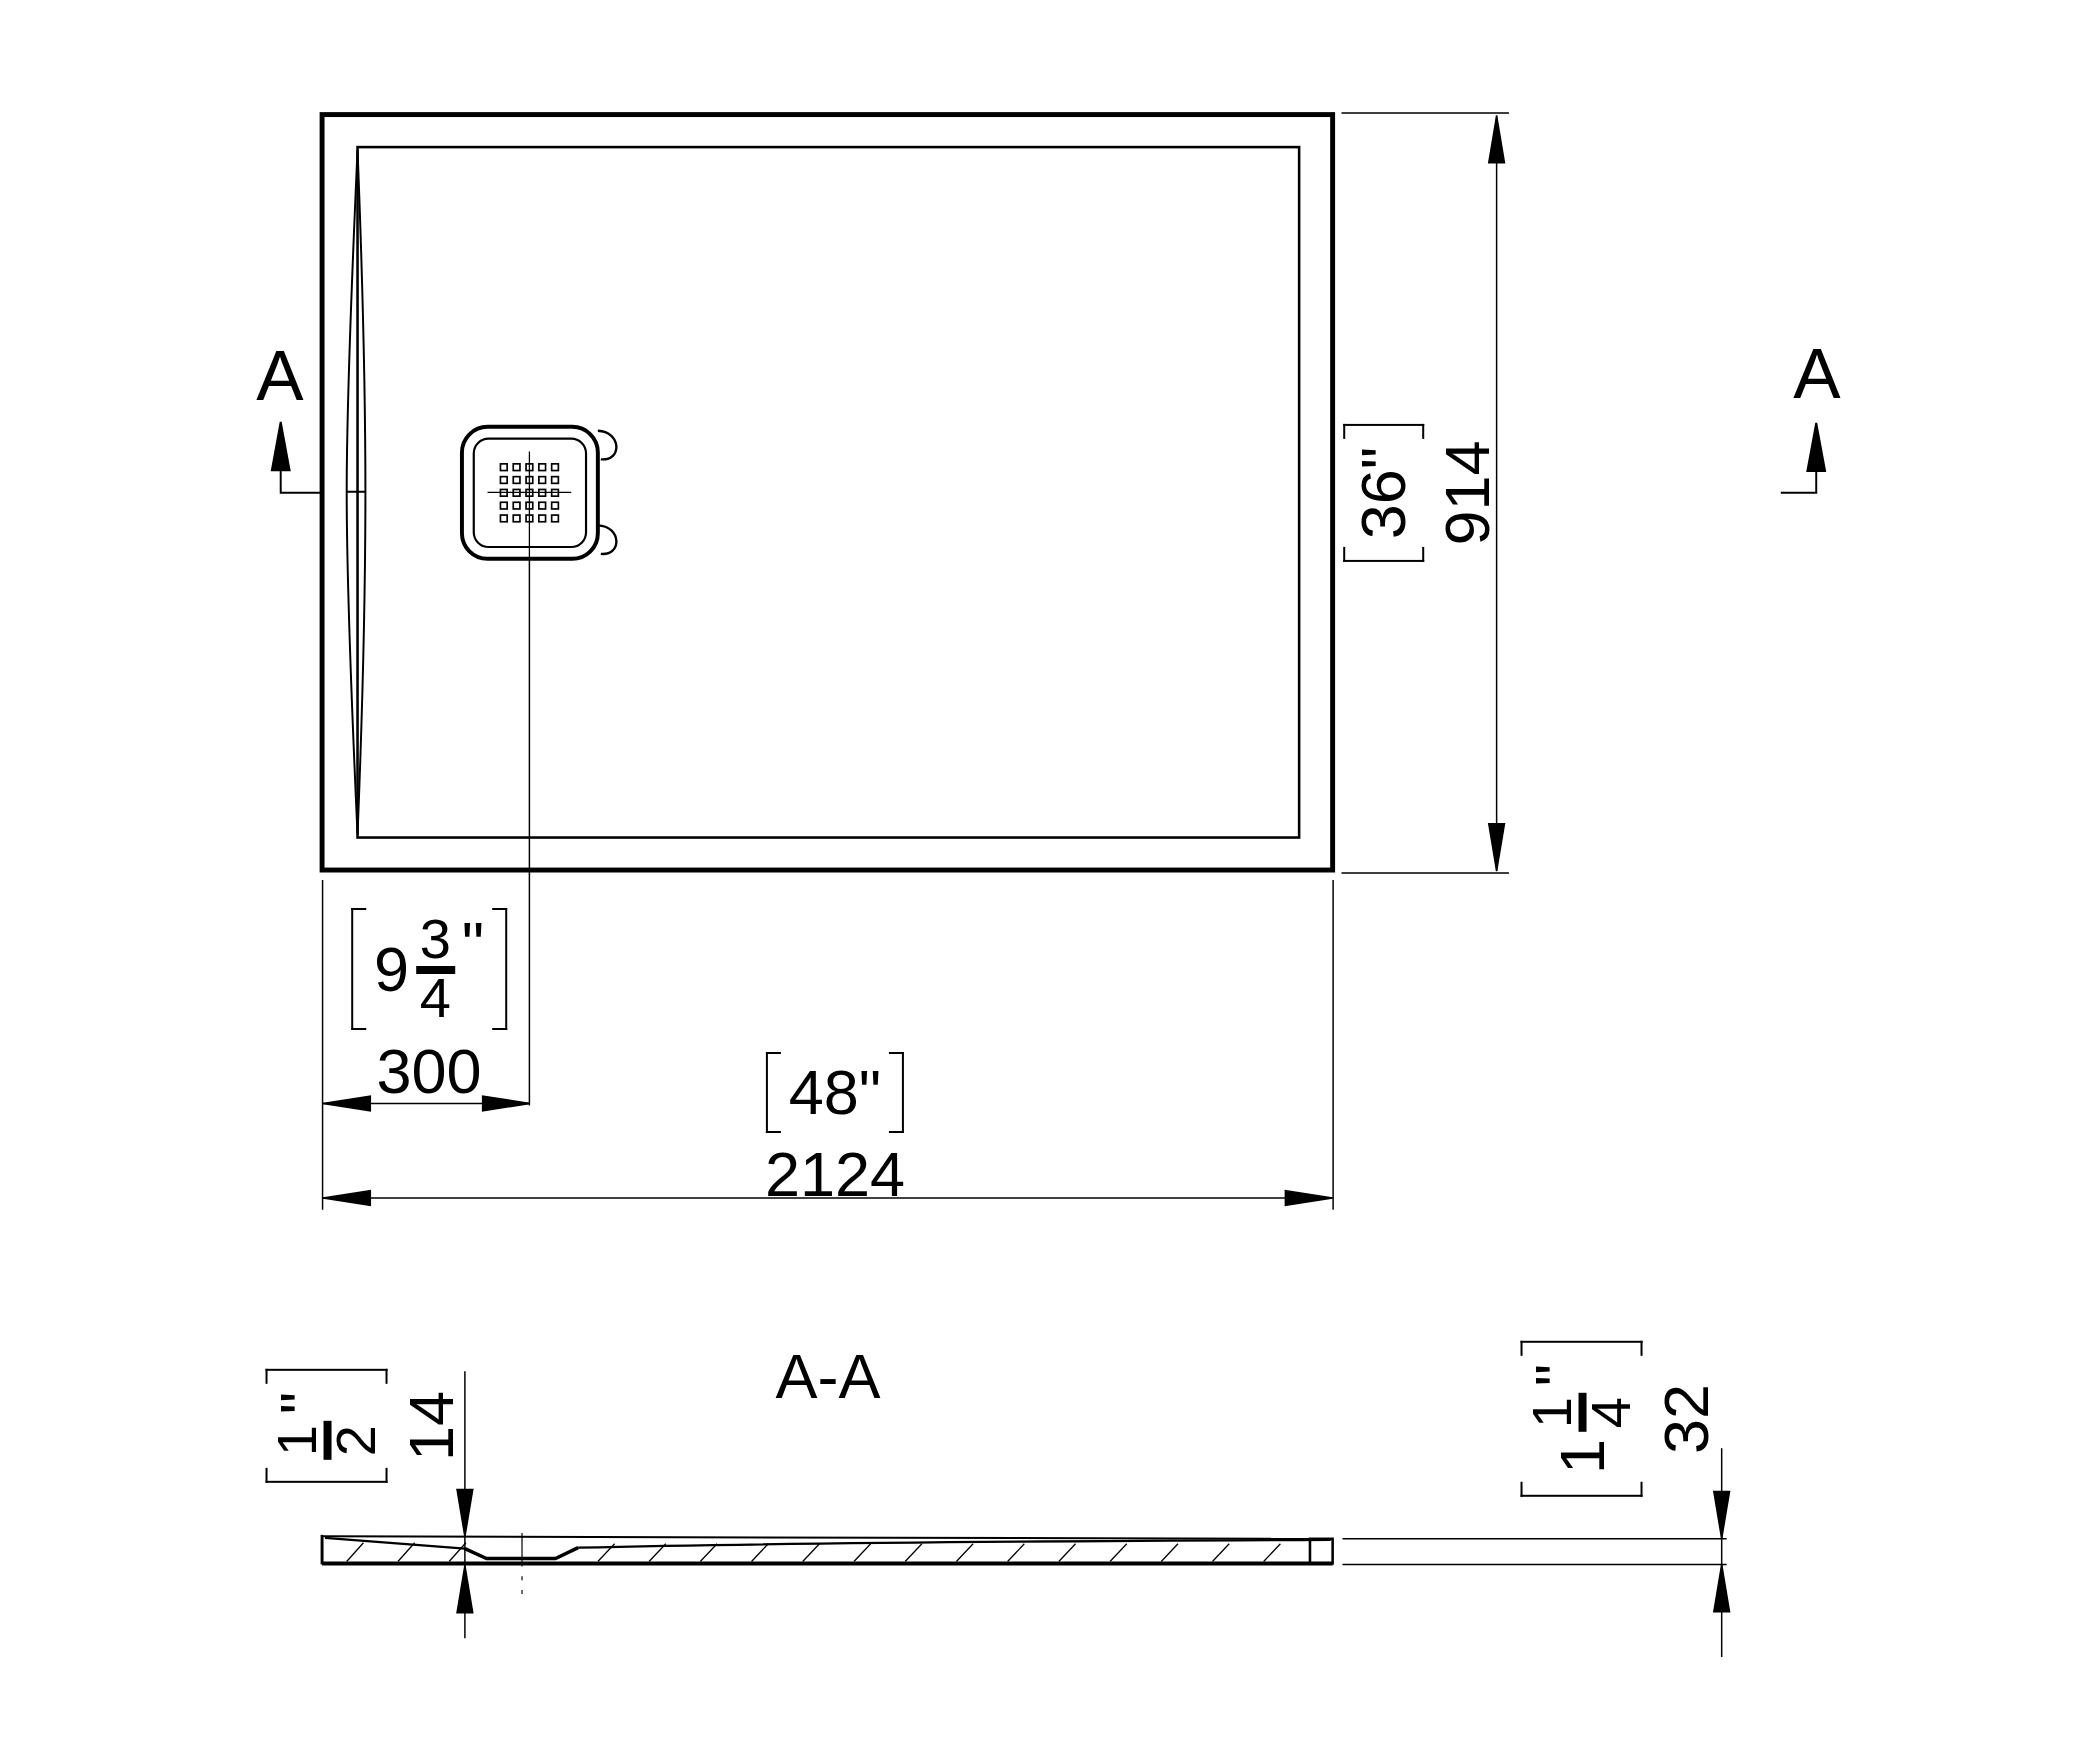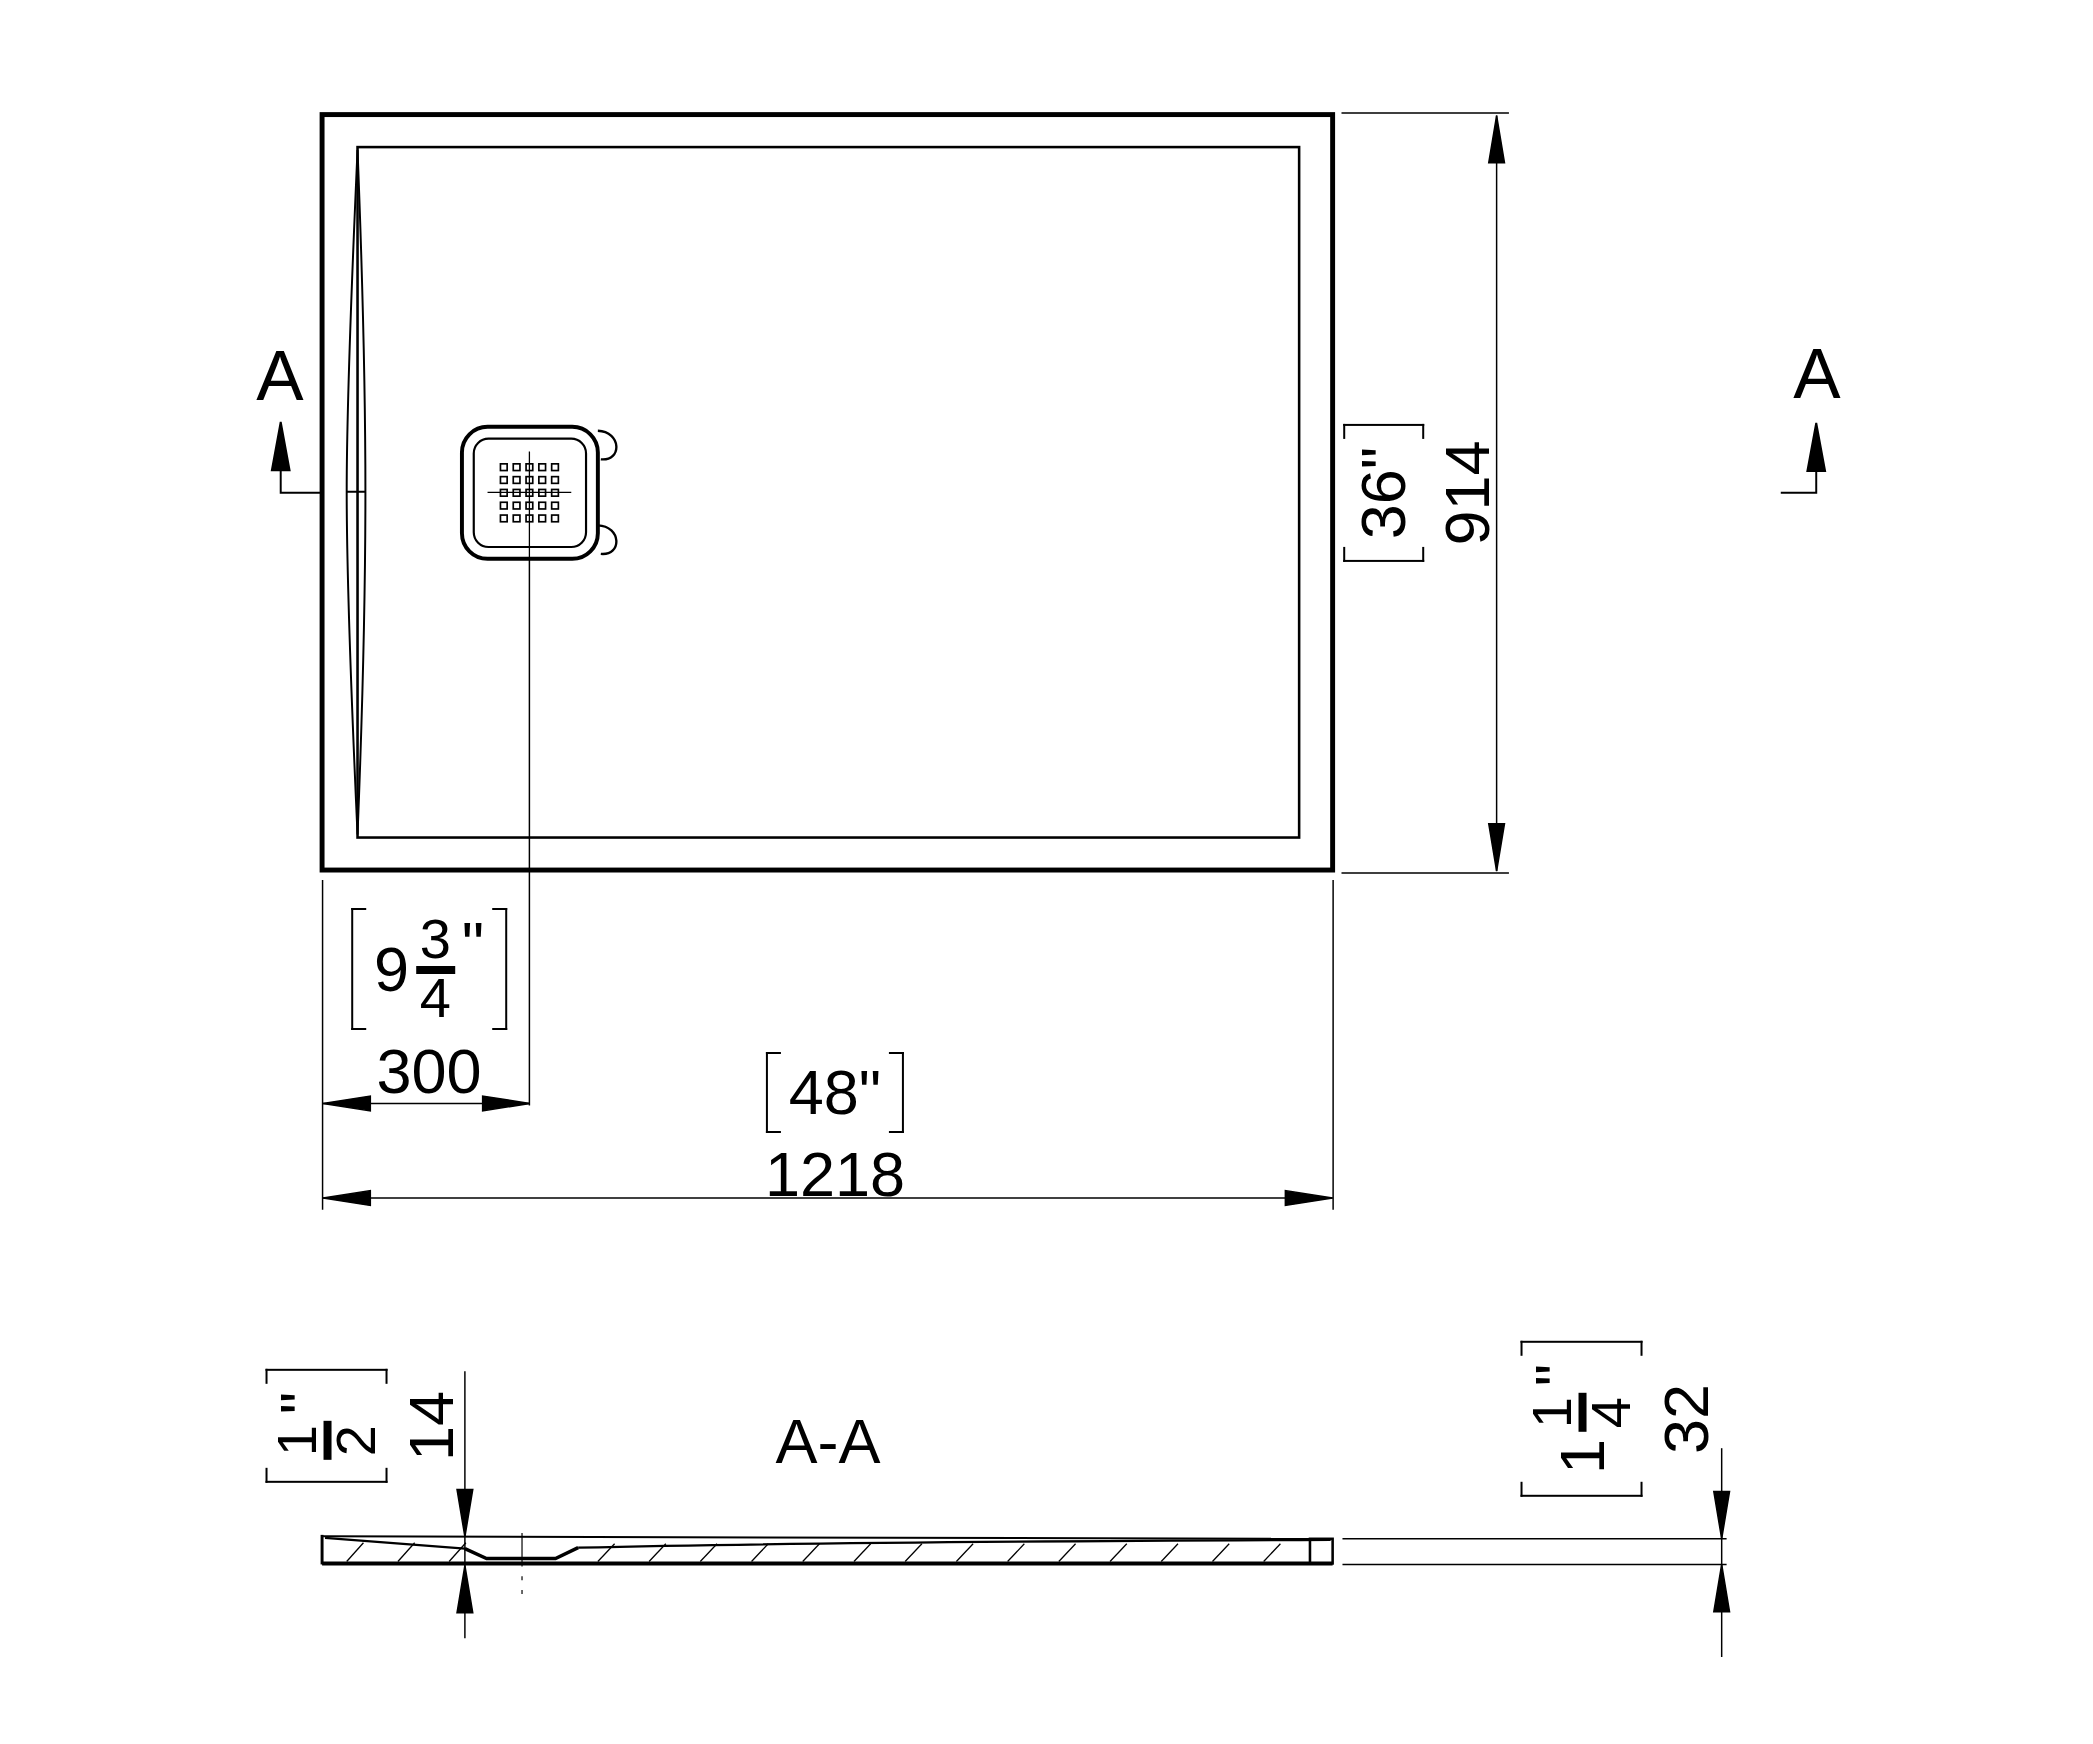--- a/index.html
+++ b/index.html
@@ -216,24 +216,24 @@
   </div>
 
   <div class="col" style="left:835px;top:1052px">
     <div class="imp">
       <span class="brk l"></span>
       <span class="inner">
           <span>48"</span>
         </span>
       <span class="brk r"></span>
     </div>
-    <div class="metric">1218</div>
-  </div>
-
-  <div class="lbl" style="left:828px;top:1441px">A-A</div>
+    <div class="metric">2124</div>
+  </div>
+
+  <div class="lbl" style="left:828px;top:1376px">A-A</div>
 
   <div class="rot" style="left:364px;top:1426px">
     <div class="imp">
       <span class="brk l"></span>
       <span class="inner">
         <span class="frac">
           <span>1</span>
           <span class="bar"></span>
           <span>2</span>
         </span>

